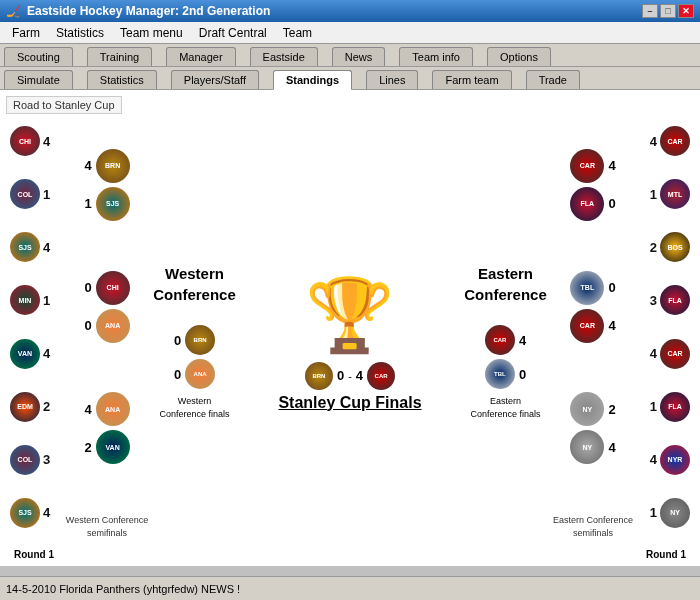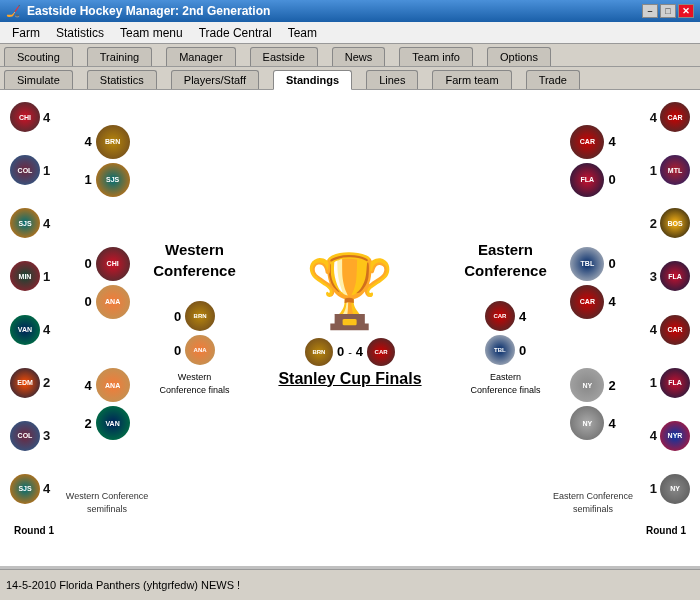--- a/index.html
+++ b/index.html
@@ -94,21 +94,21 @@
       color: #333;
       margin-bottom: 6px;
       border: 1px solid #ccc;
       padding: 2px 6px;
       display: inline-block;
       background: #f5f5f5;
     }
     
     #status-bar {
       background: #d4d0c8;
-      height: 31px;
+      height: 24px;
       border-top: 1px solid #999;
       display: flex;
       align-items: center;
       padding: 0 6px;
       font-size: 11px;
       position: absolute;
       bottom: 0;
       left: 0;
       width: 700px;
     }
@@ -247,21 +247,21 @@
     <div class="win-btn">–</div>
     <div class="win-btn">□</div>
     <div class="win-btn" style="background:#e81123;color:white;">✕</div>
   </div>
 </div>
 
 <div id="menu-bar">
   <span class="menu-item">Farm</span>
   <span class="menu-item">Statistics</span>
   <span class="menu-item">Team menu</span>
-  <span class="menu-item">Trade Central</span>
+  <span class="menu-item">Draft Central</span>
   <span class="menu-item">Team</span>
 </div>
 
 <div class="tab-row">
   <div class="tab">Scouting</div>
   <div class="tab">Training</div>
   <div class="tab">Manager</div>
   <div class="tab">Eastside</div>
   <div class="tab">News</div>
   <div class="tab">Team info</div>
@@ -272,20 +272,21 @@
   <div class="tab">Simulate</div>
   <div class="tab">Statistics</div>
   <div class="tab">Players/Staff</div>
   <div class="tab active">Standings</div>
   <div class="tab">Lines</div>
   <div class="tab">Farm team</div>
   <div class="tab">Trade</div>
 </div>
 
 <div id="main">
+  <div id="road-label">Road to Stanley Cup</div>
 
   <div class="bracket-outer">
 
     <div class="col-r1-left">
 
       <div class="team-row">
         <div class="logo-circle" style="background:radial-gradient(circle,#ce1126,#333);">
             <span style="font-size:7px;">CHI</span>
           </div>
         <span class="r1-score">4</span>

